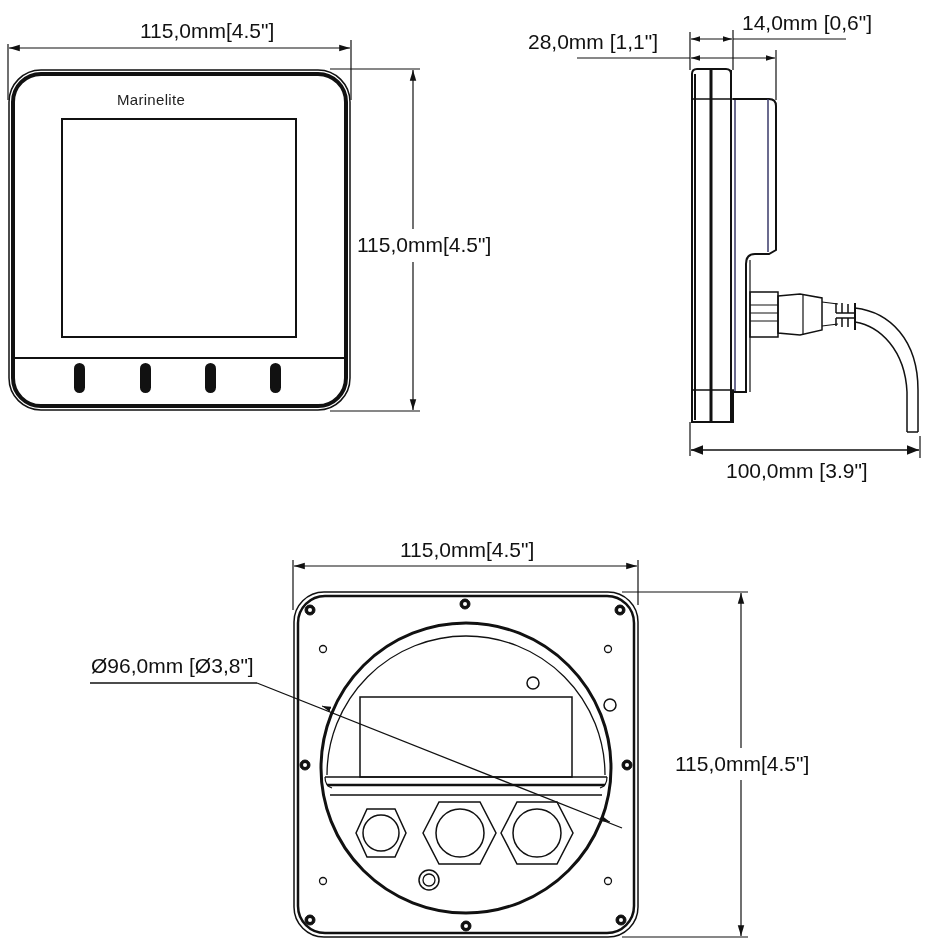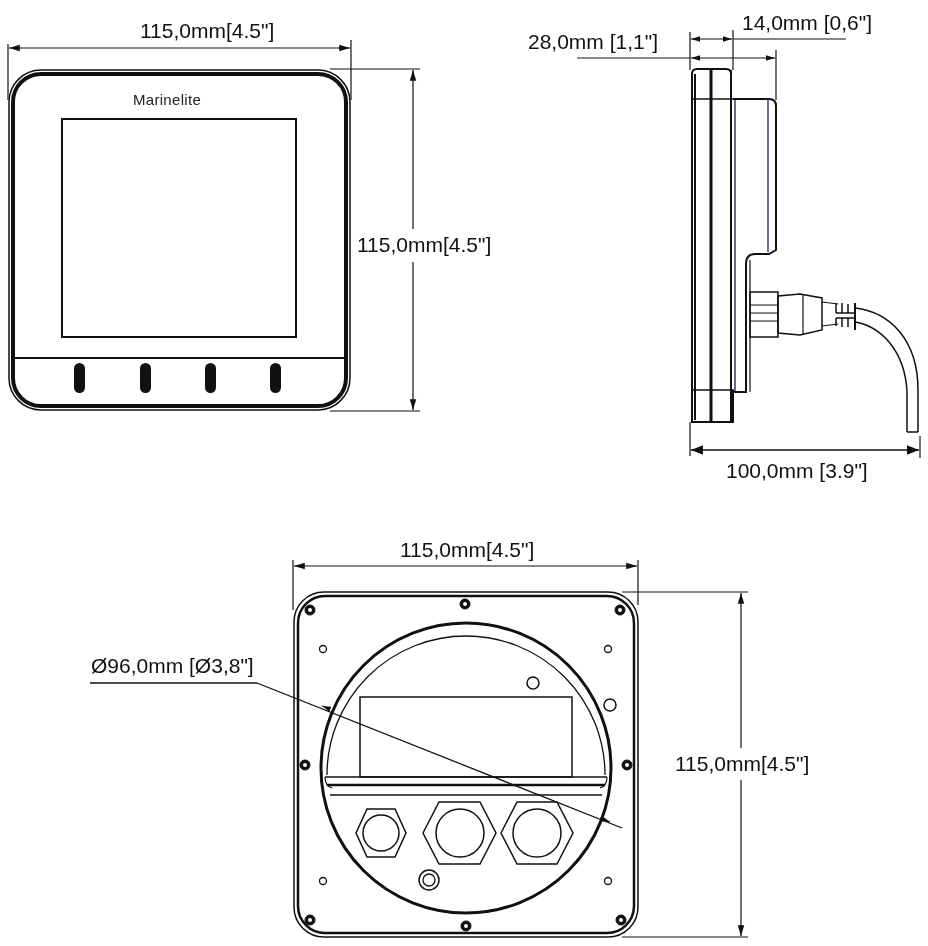--- a/index.html
+++ b/index.html
@@ -158,21 +158,21 @@
     <circle cx="429" cy="880" r="10" stroke-width="1.5"></circle>
     <circle cx="429" cy="880" r="6" stroke-width="1.3"></circle>
 
     <line x1="90" y1="683" x2="257" y2="683" stroke-width="1.5"></line>
     <line x1="257" y1="683" x2="622" y2="828" stroke-width="1.3"></line>
     <line x1="330" y1="709" x2="322" y2="706" stroke-width="1" marker-end="url(#arr)"></line>
     <line x1="600" y1="818" x2="610" y2="822" stroke-width="1" marker-end="url(#arr)"></line>
   </g>
 </svg>
 
-<div class="brand" style="left:133px; top:91px;">Marinelite</div>
+<div class="brand" style="left:117px; top:91px;">Marinelite</div>
 
 <div class="lbl" style="left:140px; top:20px;">115,0mm[4.5"]</div>
 <div class="lbl" style="left:357px; top:234px; background:#fff;">115,0mm[4.5"]</div>
 
 <div class="lbl" style="left:528px; top:31px;">28,0mm [1,1"]</div>
 <div class="lbl" style="left:742px; top:12px;">14,0mm [0,6"]</div>
 <div class="lbl" style="left:726px; top:460px;">100,0mm [3.9"]</div>
 
 <div class="lbl" style="left:400px; top:539px;">115,0mm[4.5"]</div>
 <div class="lbl" style="left:675px; top:753px; background:#fff;">115,0mm[4.5"]</div>

